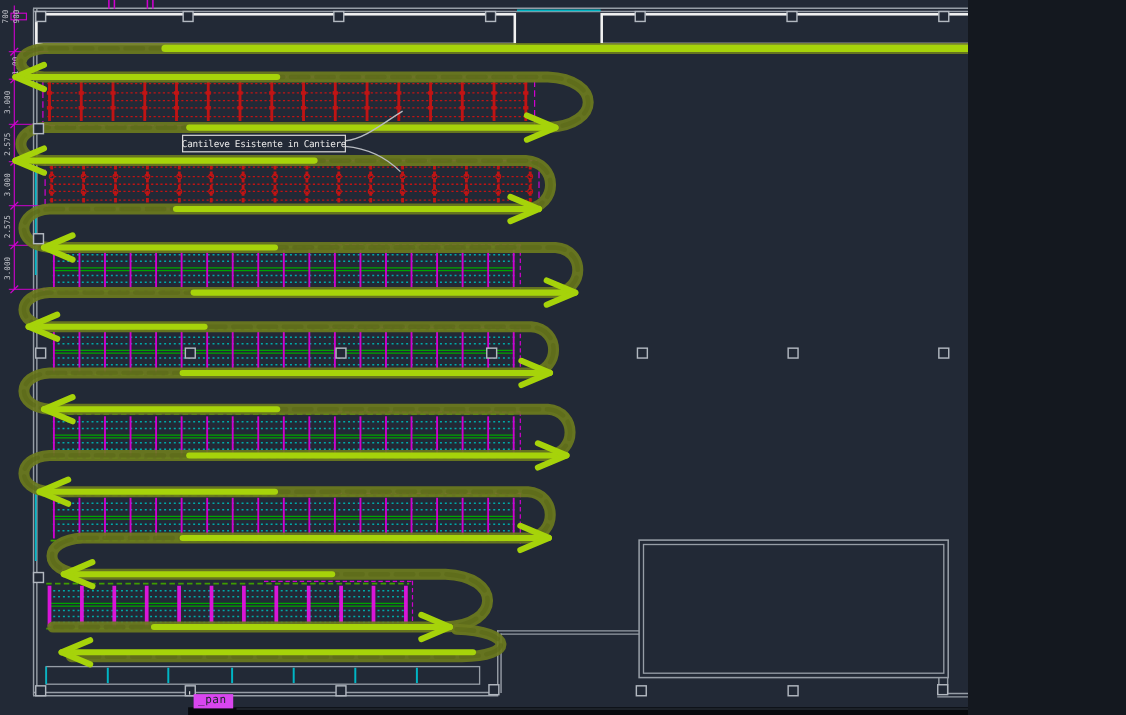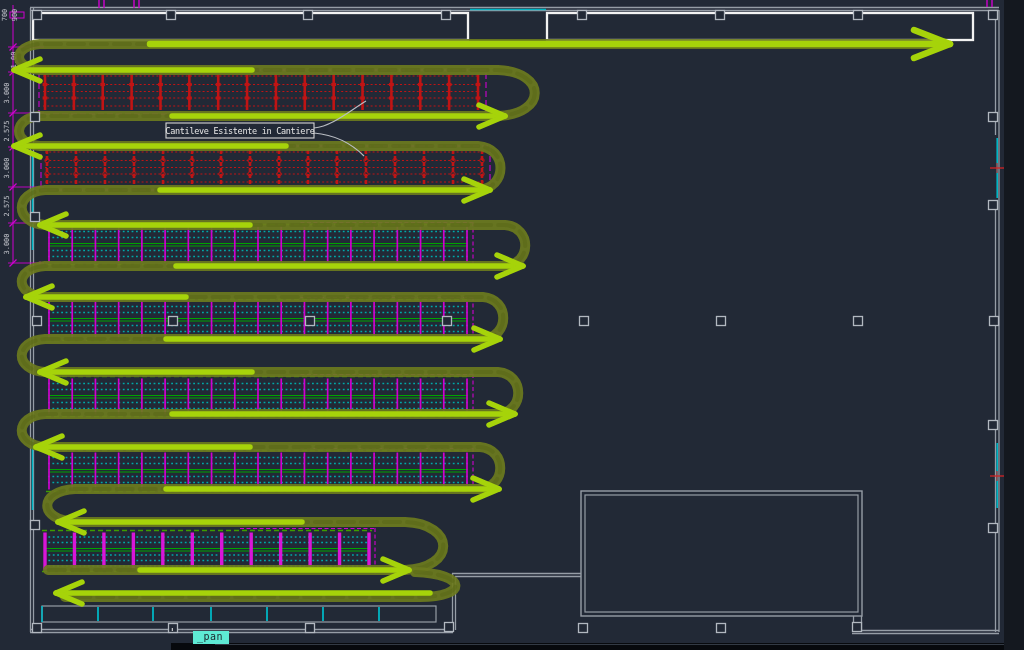--- a/index.html
+++ b/index.html
@@ -1,16 +1,16 @@
 <!DOCTYPE html>
 <html><head>
 <meta charset="utf-8">
 <style>
   html,body{margin:0;padding:0;background:#14181f;}
-  .screen{position:relative;width:1004px;height:650px;overflow:hidden;
+  .screen{position:relative;width:880px;height:650px;overflow:hidden;
           font-family:"DejaVu Sans Mono","Liberation Mono",monospace;}
   .screen svg{position:absolute;left:0;top:0;}
   .cmd-tooltip{position:absolute;left:176px;top:631px;height:12px;line-height:12px;
                padding:0 6px 1px 4px;font-size:10px;letter-spacing:0.5px;}
   .cursor-tick{position:absolute;left:169px;top:626px;color:#e8e8e8;font-size:11px;}
 </style>
 </head>
 <body>
 
 <div class="screen">
@@ -461,14 +461,14 @@
       <rect x="988.5" y="112.5" width="9" height="9" fill="#222936" stroke="#b2b8c0" stroke-width="1.3"></rect>
       <rect x="988.5" y="200.5" width="9" height="9" fill="#222936" stroke="#b2b8c0" stroke-width="1.3"></rect>
       <rect x="988.5" y="420.5" width="9" height="9" fill="#222936" stroke="#b2b8c0" stroke-width="1.3"></rect>
       <rect x="988.5" y="523.5" width="9" height="9" fill="#222936" stroke="#b2b8c0" stroke-width="1.3"></rect>
       <path d="M 314 128 C 332 126 348 112 366 101" fill="none" stroke="#b8bcc2" stroke-width="1.2"></path>
       <path d="M 314 133 C 336 135 352 144 364 156" fill="none" stroke="#b8bcc2" stroke-width="1.2"></path>
       <rect x="166" y="123" width="148" height="15" fill="#222936" stroke="#d6d6d6" stroke-width="1.1"></rect>
       <text x="240" y="134" fill="#e8e8e8" font-size="8.5" font-family="&quot;DejaVu Sans Mono&quot;,&quot;Liberation Mono&quot;,monospace" text-anchor="middle" letter-spacing="-0.3">Cantileve Esistente in Cantiere</text>
     </svg>
   <span class="cursor-tick">'</span>
-  <div class="cmd-tooltip" style="background: #5eead4; color: rgb(29, 36, 44); margin-left: 17px;">_pan</div>
+  <div class="cmd-tooltip" style="background: #d946ef; color: rgb(29, 36, 44);">_pan</div>
 </div>
 
 </body></html>

